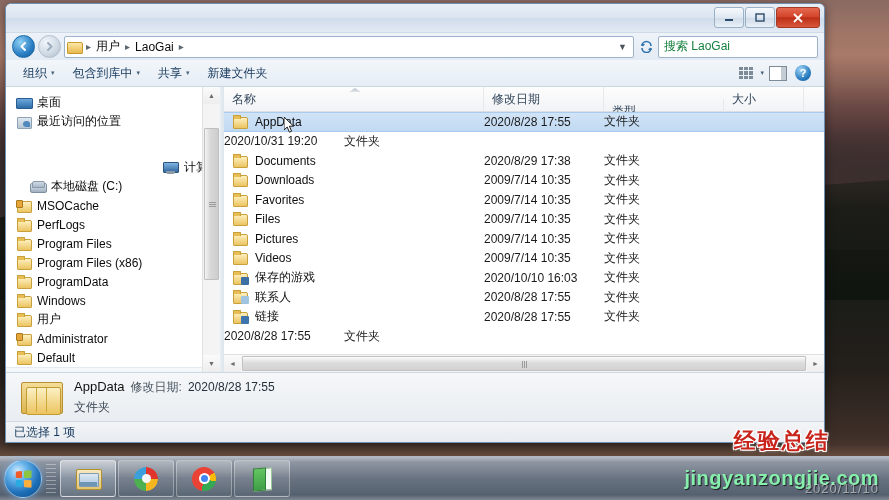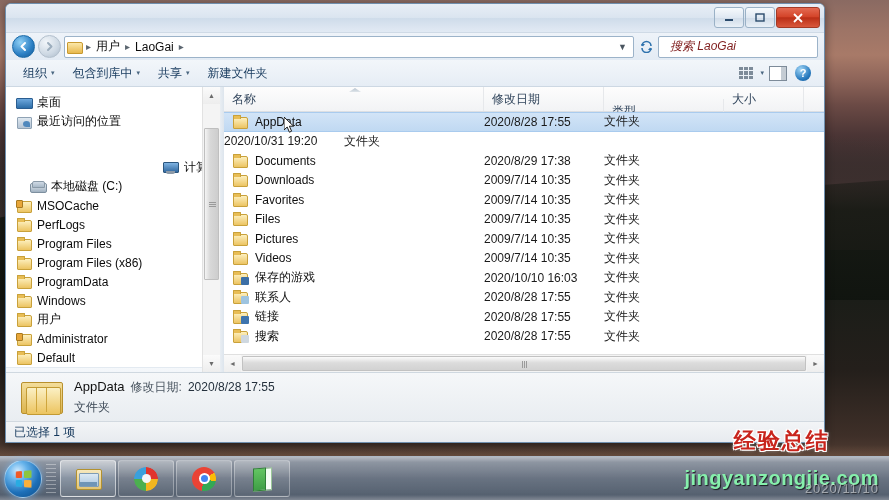--- a/index.html
+++ b/index.html
@@ -105,21 +105,21 @@
     border:1px solid #c89a30;border-radius:1px 2px 1px 1px;
   }
   .crumb{color:#0c0c0c;font-size:12px;padding:0 1px;white-space:nowrap;}
   .crumb-sep{color:#5c6670;font-size:10px;padding:0 2px;}
   .addr-drop{margin-left:auto;color:#4a5560;font-size:9px;padding:0 4px;}
   .refresh{width:18px;height:20px;display:flex;align-items:center;justify-content:center;color:#2e6da4;font-size:12px;}
   .searchbox{
     width:148px;height:20px;flex:none;display:flex;align-items:center;
     background:#fff;border:1px solid #9cb3c9;border-radius:2px;padding:0 5px;
   }
-  .searchbox span{font-style:italic;color:#7f1d1d;font-size:12px;margin-left:6px;}
+  .searchbox span{color:#15803d;font-size:12px;}
   
   .toolbar{
     height:26px;flex:none;display:flex;align-items:center;padding:0 8px;
     background:linear-gradient(to bottom,#f2f6fa,#e6edf5);
     border-bottom:1px solid #cdd8e3;
   }
   .tb-item{
     font-size:12px;color:#15385c;padding:3px 9px;display:flex;align-items:center;gap:4px;white-space:nowrap;
   }
   .tb-caret{font-size:7px;color:#4a6680;}
@@ -632,26 +632,20 @@
               <span class="ico folder sp">
                 <span class="ov" style="background: rgb(62, 116, 174);"></span>
               </span>
               <span>链接</span>
             </div>
             <div class="c-date">2020/8/28 17:55</div>
             <div class="c-type">文件夹</div>
             <div class="c-size"></div>
           </div>
           <div class="row">
-            <div class="c-name">
-              <span class="ico folder sp">
-                <span class="ov" style="background: rgb(207, 216, 224);"></span>
-              </span>
-              <span>搜索</span>
-            </div>
             <div class="c-date">2020/8/28 17:55</div>
             <div class="c-type">文件夹</div>
             <div class="c-size"></div>
           </div>
         </div>
       <div class="hscroll">
         <div class="hs-arrow">◄</div>
         <div class="hs-track">
           <div class="hs-thumb"></div>
         </div>

